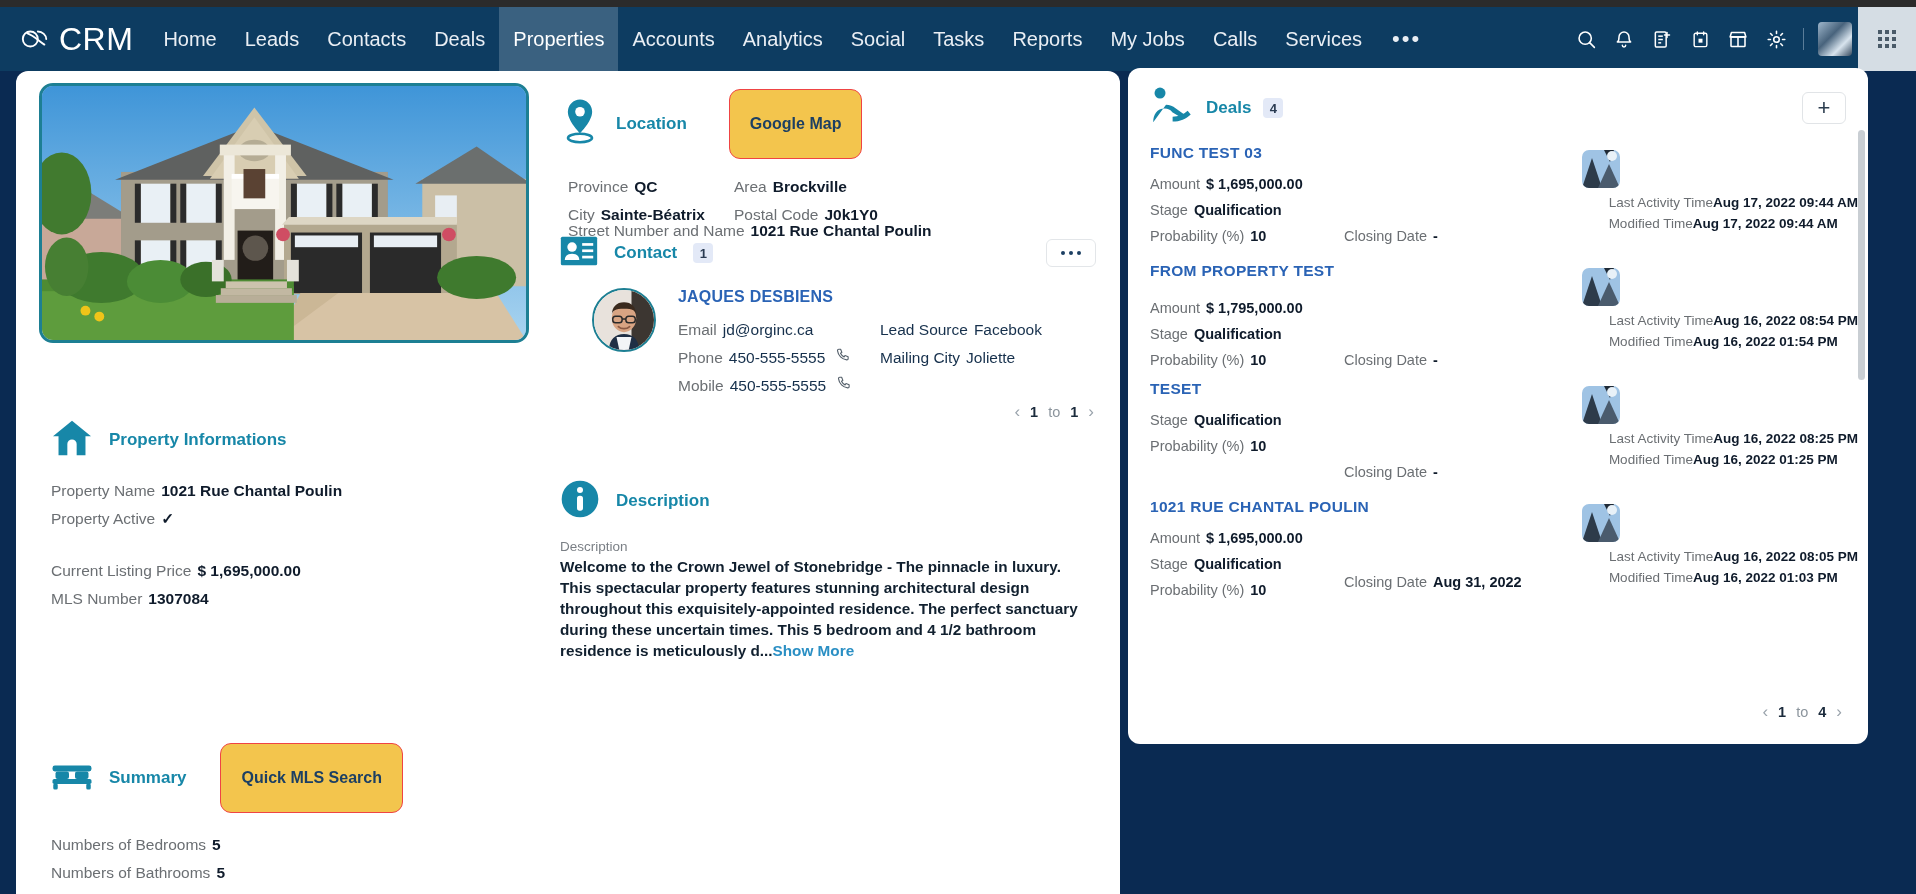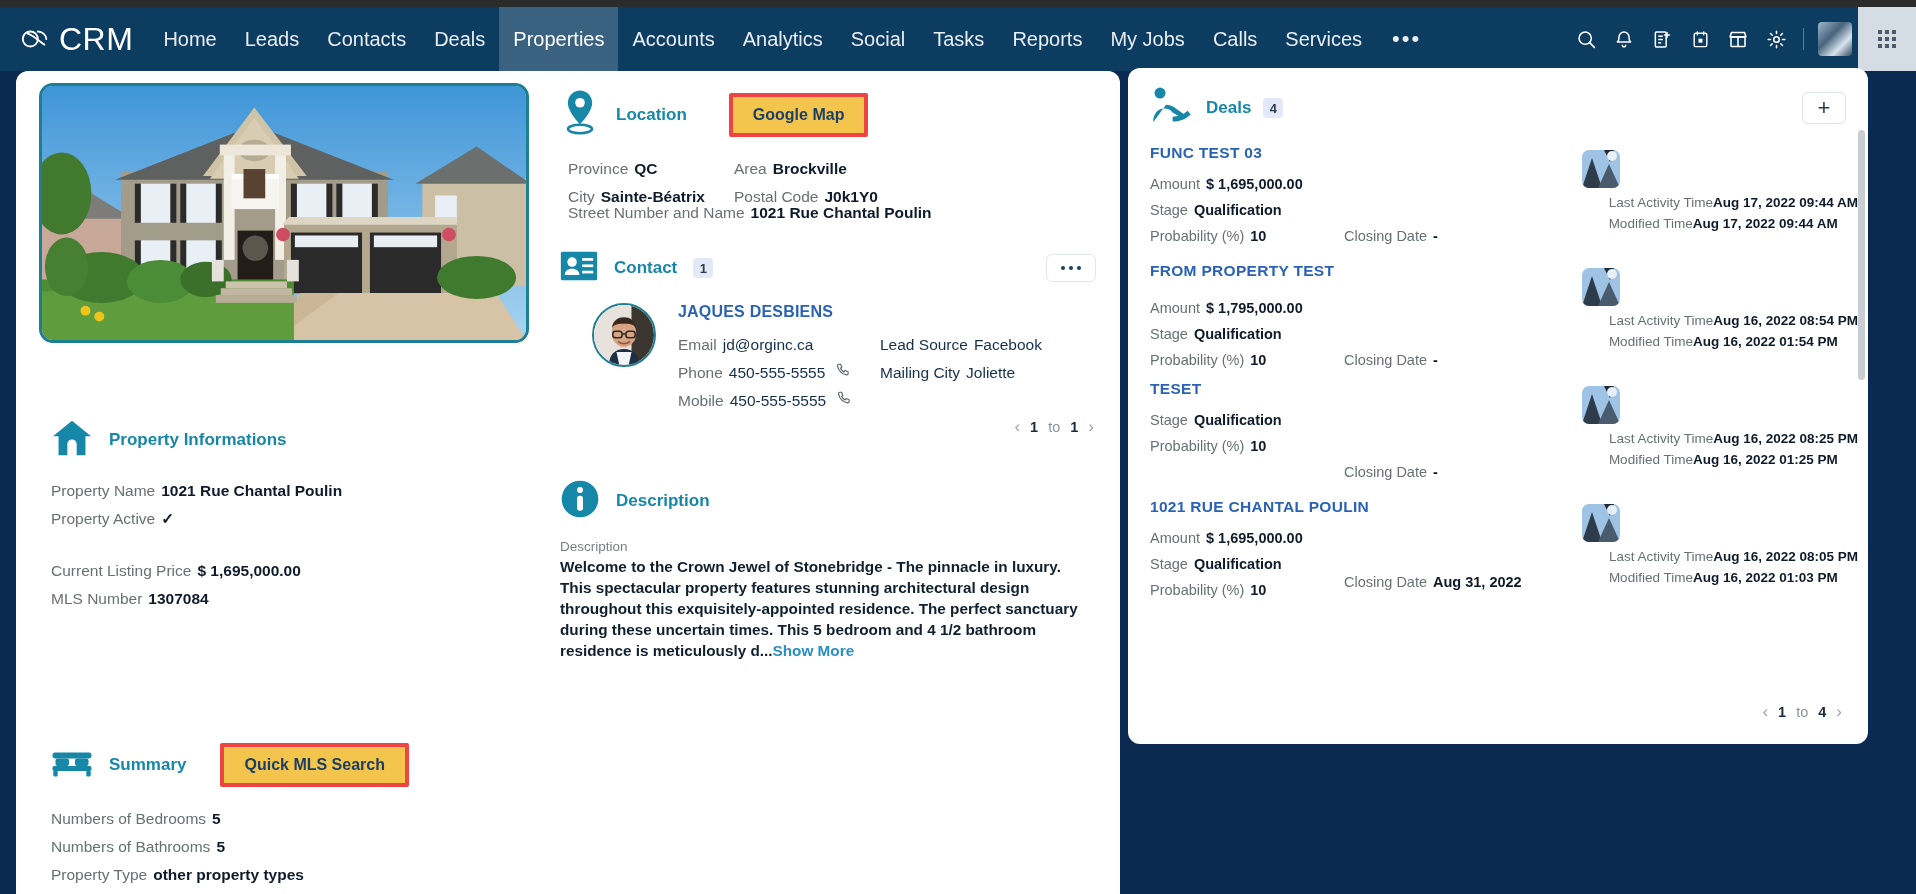--- a/index.html
+++ b/index.html
@@ -84,23 +84,23 @@
     display: flex; align-items: center; gap: 16px;
   }
   .sec-title {
     color: #1787a8; font-size: 17px; font-weight: bold;
   }
 
   .kv { font-size: 15.5px; line-height: 28px; white-space: nowrap; }
   .kv .k { color: #6b6f73; }
   .kv .v { color: #0f1b2b; font-weight: bold; margin-left: 6px; }
   .btn-yellow {
-    background: #f3c54d; border: 4px solid #ef4444; border-radius: 2px;
+    background: #f3c54d; border: 1px solid #ef4444; border-radius: 11px;
     color: #1c3f63; font-size: 16px; font-weight: bold;
-    padding: 9px 20px; cursor: pointer; font-family: inherit;
+    padding: 25px 20px; cursor: pointer; font-family: inherit;
   }
 
   
   .mid-col { position: absolute; top: 0; left: 530px; width: 574px; height: 100%; }
 
   .badge {
     display: inline-flex; align-items: center; justify-content: center;
     min-width: 20px; height: 20px; padding: 0 6px;
     background: #e3e9f7; color: #2a3b52; border-radius: 4px;
     font-size: 13px; font-weight: bold;
@@ -447,21 +447,21 @@
         </div>
         <div class="kv" style="position:absolute;left:174px;top:28px;">
           <span class="k">Postal Code</span><span class="v">J0k1Y0</span>
         </div>
         <div class="kv" style="position:absolute;left:8px;top:44px;">
           <span class="k">Street Number and Name</span><span class="v">1021 Rue Chantal Poulin</span>
         </div>
       </div>
     </div>
 
-    <div style="position:absolute;top:180px;left:14px;width:550px;">
+    <div style="position:absolute;top:165px;left:14px;width:550px;">
       <div class="sec-head">
         <span>
           <svg width="38" height="30" viewBox="0 0 24 19" fill="#1787a8">
             <rect x="0.5" y="0.5" width="23" height="18" rx="1"></rect>
             <circle cx="7.6" cy="7" r="3" fill="#fff"></circle>
             <path d="M3 15.2c0-2.6 2-4 4.6-4s4.6 1.4 4.6 4z" fill="#fff"></path>
             <rect x="14" y="4.5" width="7" height="1.7" fill="#fff"></rect>
             <rect x="14" y="8.5" width="7" height="1.7" fill="#fff"></rect>
             <rect x="14" y="12.5" width="7" height="1.7" fill="#fff"></rect>
           </svg>

